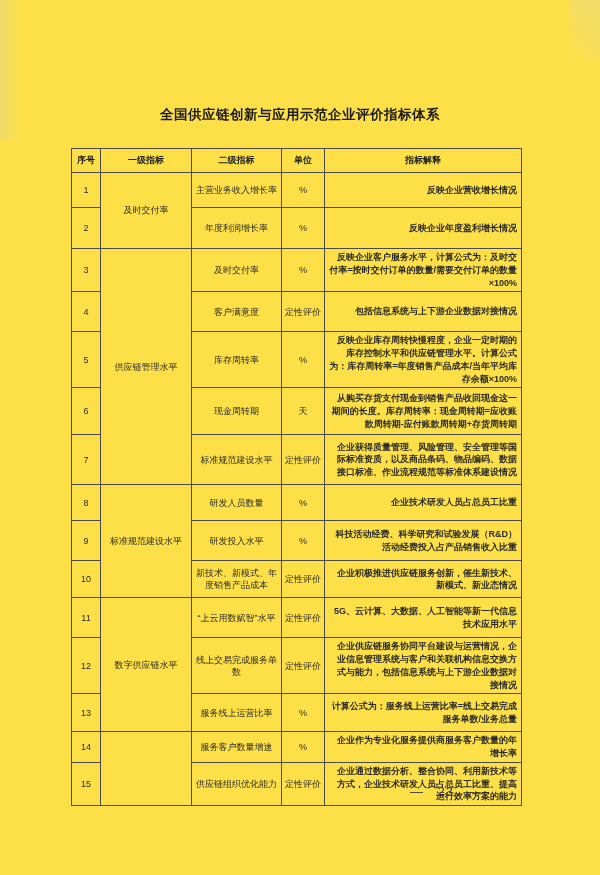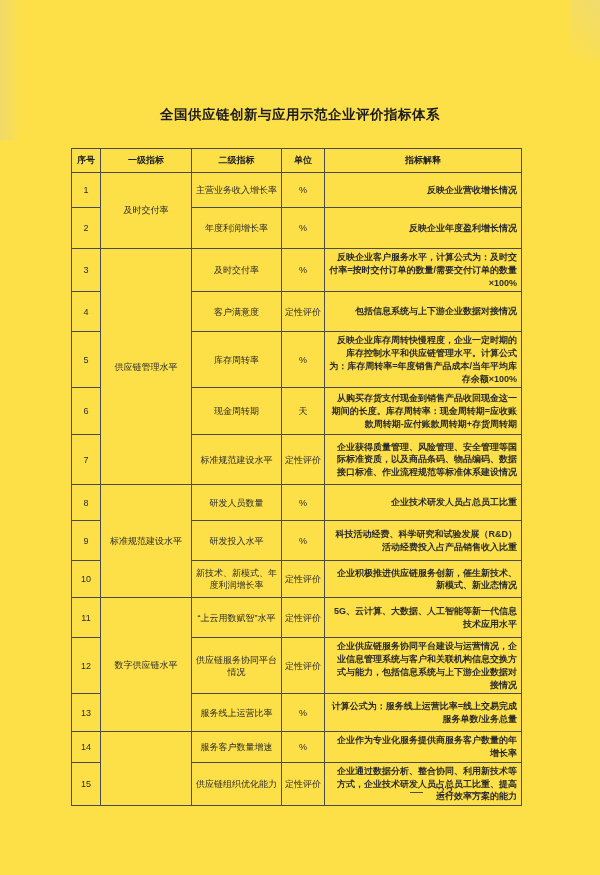--- a/index.html
+++ b/index.html
@@ -144,34 +144,34 @@
         <td class="e">企业技术研发人员占总员工比重</td>
       </tr>
       <tr style="height:40px">
         <td class="c">9</td>
         <td class="c">研发投入水平</td>
         <td class="c">%</td>
         <td class="e">科技活动经费、科学研究和试验发展（R&amp;D）活动经费投入占产品销售收入比重</td>
       </tr>
       <tr style="height:37px">
         <td class="c">10</td>
-        <td class="c">新技术、新模式、年度利润增长率</td>
+        <td class="c">新技术、新模式、年度销售产品成本</td>
         <td class="c">定性评价</td>
         <td class="e">企业积极推进供应链服务创新，催生新技术、新模式、新业态情况</td>
       </tr>
       <tr style="height:40px">
         <td class="c">11</td>
         <td class="c" rowspan="3">数字供应链水平</td>
         <td class="c">“上云用数赋智”水平</td>
         <td class="c">定性评价</td>
         <td class="e">5G、云计算、大数据、人工智能等新一代信息技术应用水平</td>
       </tr>
       <tr style="height:47px">
         <td class="c">12</td>
-        <td class="c">供应链服务协同平台情况</td>
+        <td class="c">线上交易完成服务单数</td>
         <td class="c">定性评价</td>
         <td class="e">企业供应链服务协同平台建设与运营情况，企业信息管理系统与客户和关联机构信息交换方式与能力，包括信息系统与上下游企业数据对接情况</td>
       </tr>
       <tr style="height:38px">
         <td class="c">13</td>
         <td class="c">服务线上运营比率</td>
         <td class="c">%</td>
         <td class="e">计算公式为：服务线上运营比率=线上交易完成服务单数/业务总量</td>
       </tr>
       <tr style="height:28px">

